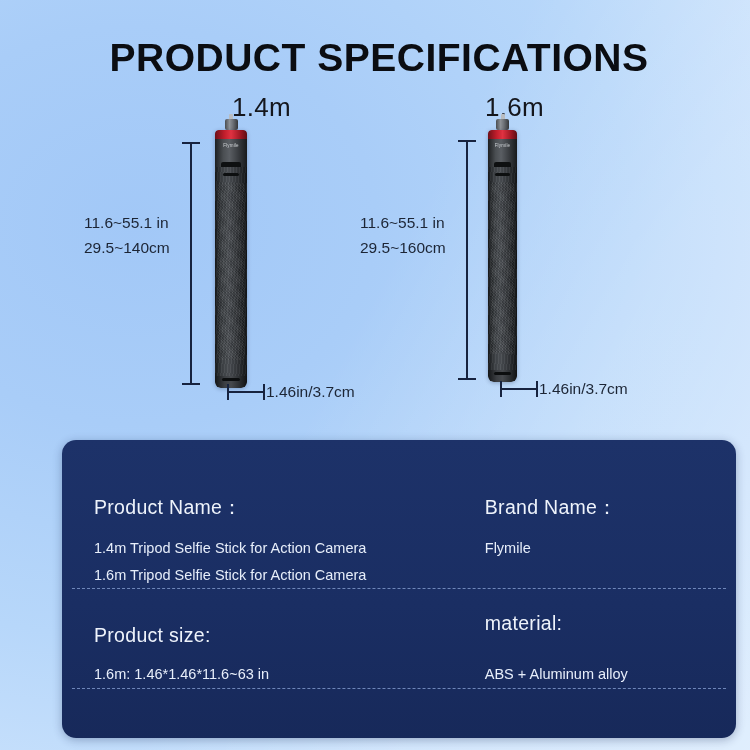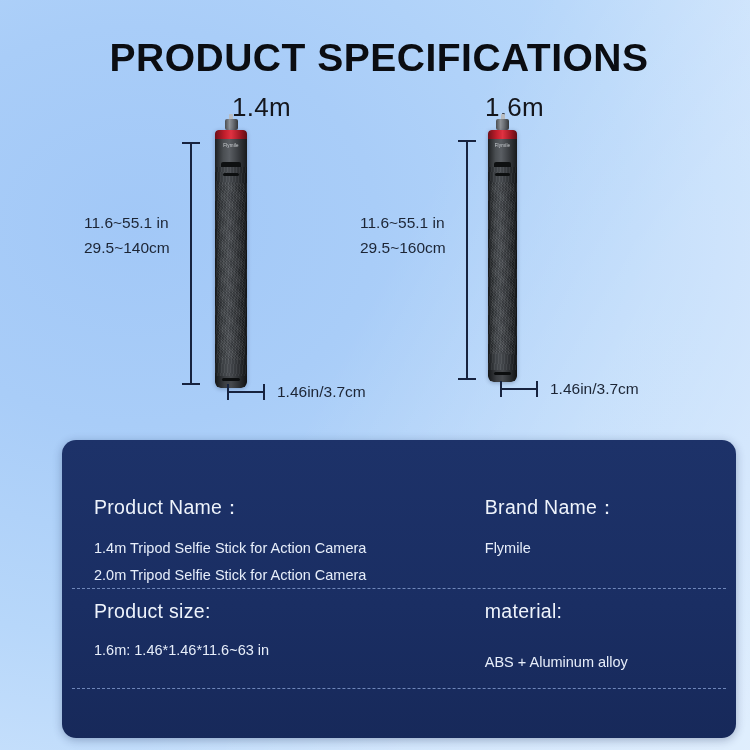--- a/index.html
+++ b/index.html
@@ -93,21 +93,21 @@
     white-space: nowrap;
   }
   #group-14 .height-caption { left: 0px;  top: 118px; }
   #group-16 .height-caption { left: 0px;  top: 118px; }
 
   
   .wdim-row {
     position: absolute;
     display: flex;
     align-items: center;
-    gap: 12px;
+    gap: 1px;
     white-space: nowrap;
   }
   #group-14 .wdim-row { left: 143px; top: 291px; }
   #group-16 .wdim-row { left: 140px; top: 288px; }
 
   .hdim {
     position: relative;
     height: 2px;
     background: #17233f;
   }
@@ -258,21 +258,21 @@
     overflow: hidden;
     margin-left: 24px;
   }
   .spec-row {
     position: relative;
     display: flex;
     padding: 0 32px;
     box-sizing: border-box;
   }
   #spec-row-0 { height: 148px; padding-top: 54px; }
-  #spec-row-1 { height: 100px; padding-top: 12px; }
+  #spec-row-1 { height: 100px; padding-top: 12px; align-items: flex-end; }
   #spec-row-2 { height: 50px; }
 
   .divider {
     position: absolute;
     left: 10px;
     right: 10px;
     height: 0;
     border-top: 1px dashed #7e97c9;
     opacity: .85;
   }
@@ -368,21 +368,21 @@
       <div class="wdim-caption">1.46in/3.7cm</div>
     </div>
   </div>
 
   <div class="spec-panel">
 
     <div class="spec-row" id="spec-row-0">
       <div class="spec-col left">
         <div class="spec-key">Product Name：</div>
         <div class="spec-val">1.4m Tripod Selfie Stick for Action Camera</div>
-        <div class="spec-val">2.0m Tripod Selfie Stick for Action Camera</div>
+        <div class="spec-val">1.6m Tripod Selfie Stick for Action Camera</div>
       </div>
       <div class="spec-col right">
         <div class="spec-key">Brand Name：</div>
         <div class="spec-val">Flymile</div>
       </div>
     </div>
 
     <div class="divider" id="divider-0"></div>
 
     <div class="spec-row" id="spec-row-1">

